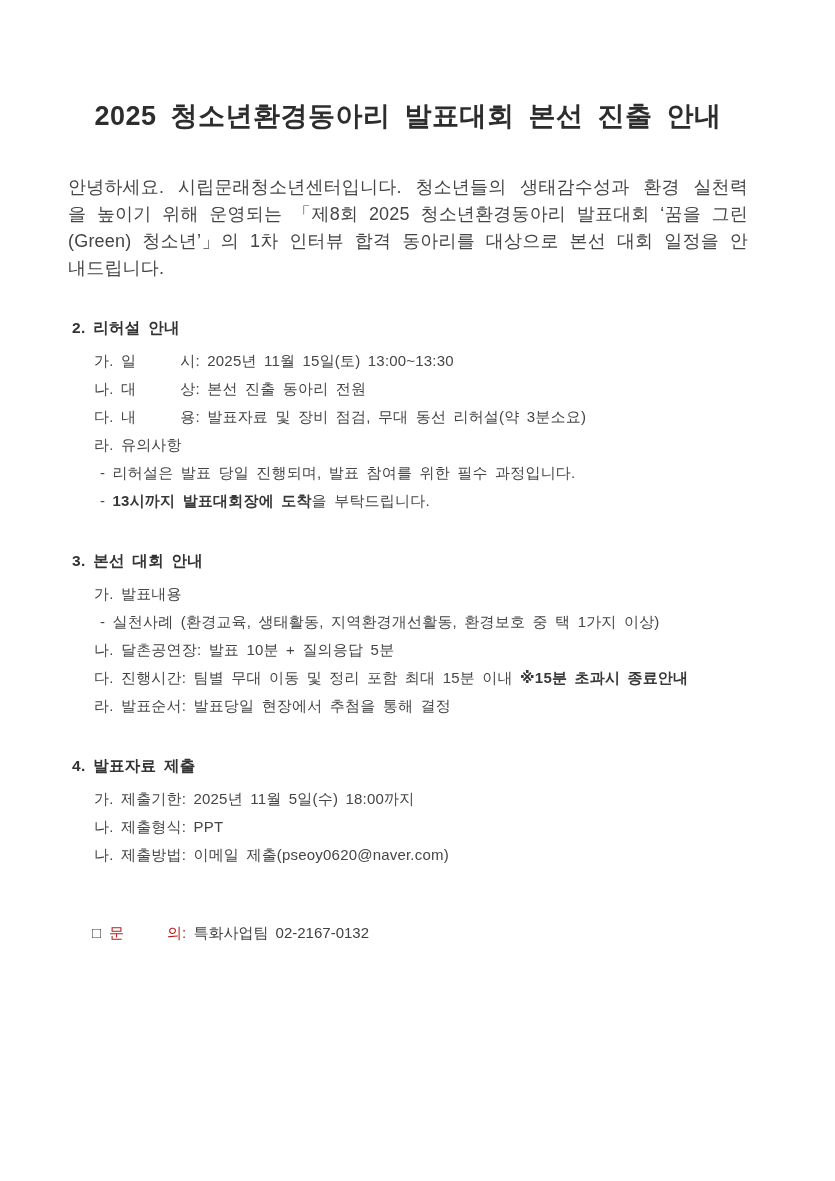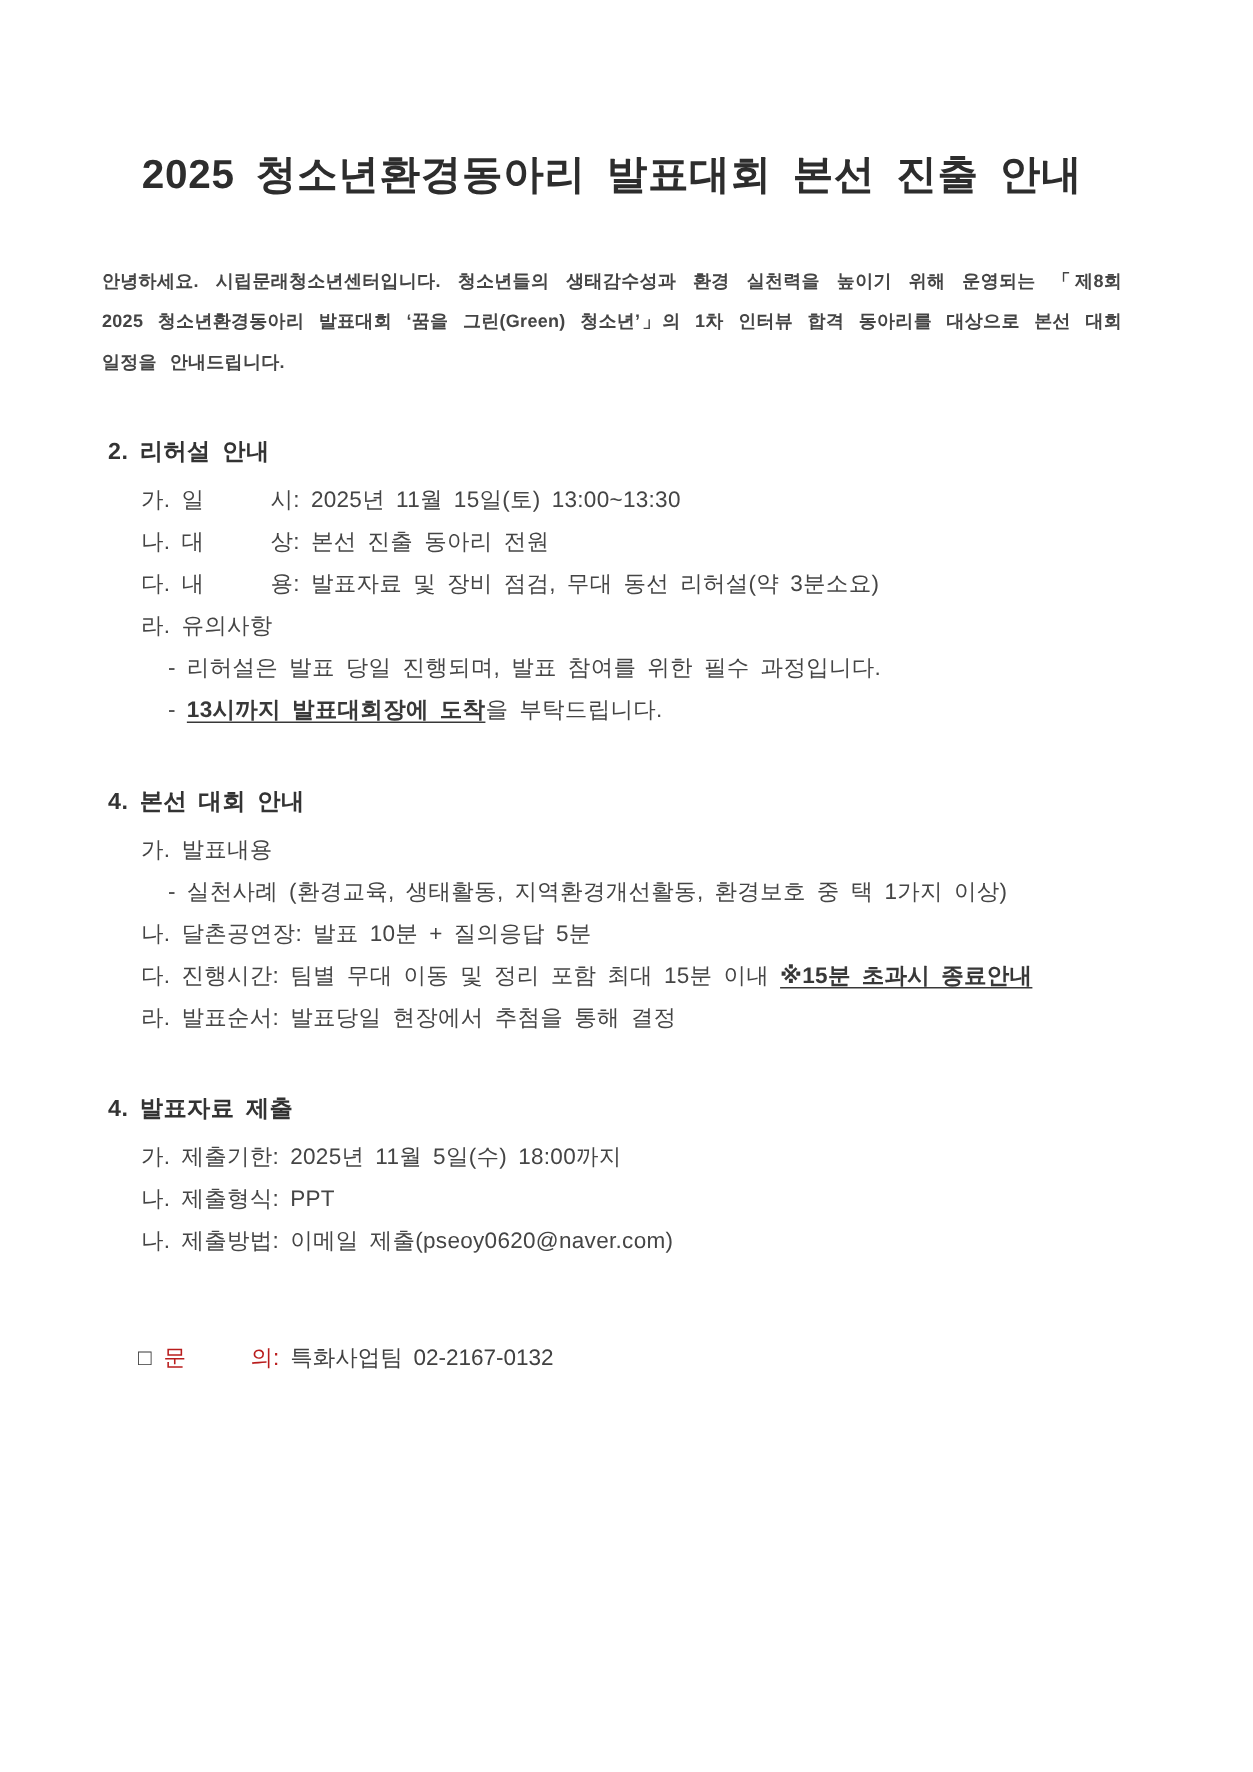--- a/index.html
+++ b/index.html
@@ -26,27 +26,26 @@
     font-size: 27px;
     font-weight: 700;
     color: #2d2d2d;
     text-align: center;
     letter-spacing: 0.5px;
     word-spacing: 6px;
     line-height: 1.25;
   }
   .intro {
     margin: 0 0 36px 0;
-    font-size: 12px;
+    font-size: 18px;
     line-height: 27px;
     text-align: justify;
     word-spacing: 5px;
     letter-spacing: 0.2px;
     color: #454545;
-    font-weight: bold;
   }
   .section {
     margin: 0;
   }
   .section-heading {
     margin: 36px 0 8px 4px;
     font-size: 15.5px;
     font-weight: 700;
     color: #333333;
     letter-spacing: 0.3px;
@@ -55,25 +54,24 @@
   .line {
     margin: 0 0 0 26px;
     font-size: 15px;
     line-height: 28px;
     color: #454545;
     white-space: pre-wrap;
     word-spacing: 3px;
     letter-spacing: 0.2px;
   }
   .subline {
-    margin-left: 44px;
+    margin-left: 32px;
   }
   .emph {
     font-weight: 700;
-    text-decoration: underline;
     text-underline-offset: 3px;
     color: #383838;
   }
   .contact {
     margin: 50px 0 0 24px;
     font-size: 15px;
     line-height: 28px;
     white-space: pre-wrap;
     word-spacing: 3px;
   }
@@ -102,21 +100,21 @@
     <div class="section-heading">2. 리허설 안내</div>
     <div class="line">가. 일      시: 2025년 11월 15일(토) 13:00~13:30</div>
     <div class="line">나. 대      상: 본선 진출 동아리 전원</div>
     <div class="line">다. 내      용: 발표자료 및 장비 점검, 무대 동선 리허설(약 3분소요)</div>
     <div class="line">라. 유의사항</div>
     <div class="line subline">- 리허설은 발표 당일 진행되며, 발표 참여를 위한 필수 과정입니다.</div>
     <div class="line subline"><span>- </span><span class="emph">13시까지 발표대회장에 도착</span><span>을 부탁드립니다.</span></div>
   </div>
 
   <div class="section">
-    <div class="section-heading">4. 본선 대회 안내</div>
+    <div class="section-heading">3. 본선 대회 안내</div>
     <div class="line">가. 발표내용</div>
     <div class="line subline">- 실천사례 (환경교육, 생태활동, 지역환경개선활동, 환경보호 중 택 1가지 이상)</div>
     <div class="line">나. 달촌공연장: 발표 10분 + 질의응답 5분</div>
     <div class="line"><span>다. 진행시간: 팀별 무대 이동 및 정리 포함 최대 15분 이내 </span><span class="emph">※15분 초과시 종료안내</span></div>
     <div class="line">라. 발표순서: 발표당일 현장에서 추첨을 통해 결정</div>
   </div>
 
   <div class="section">
     <div class="section-heading">4. 발표자료 제출</div>
     <div class="line">가. 제출기한: 2025년 11월 5일(수) 18:00까지</div>

